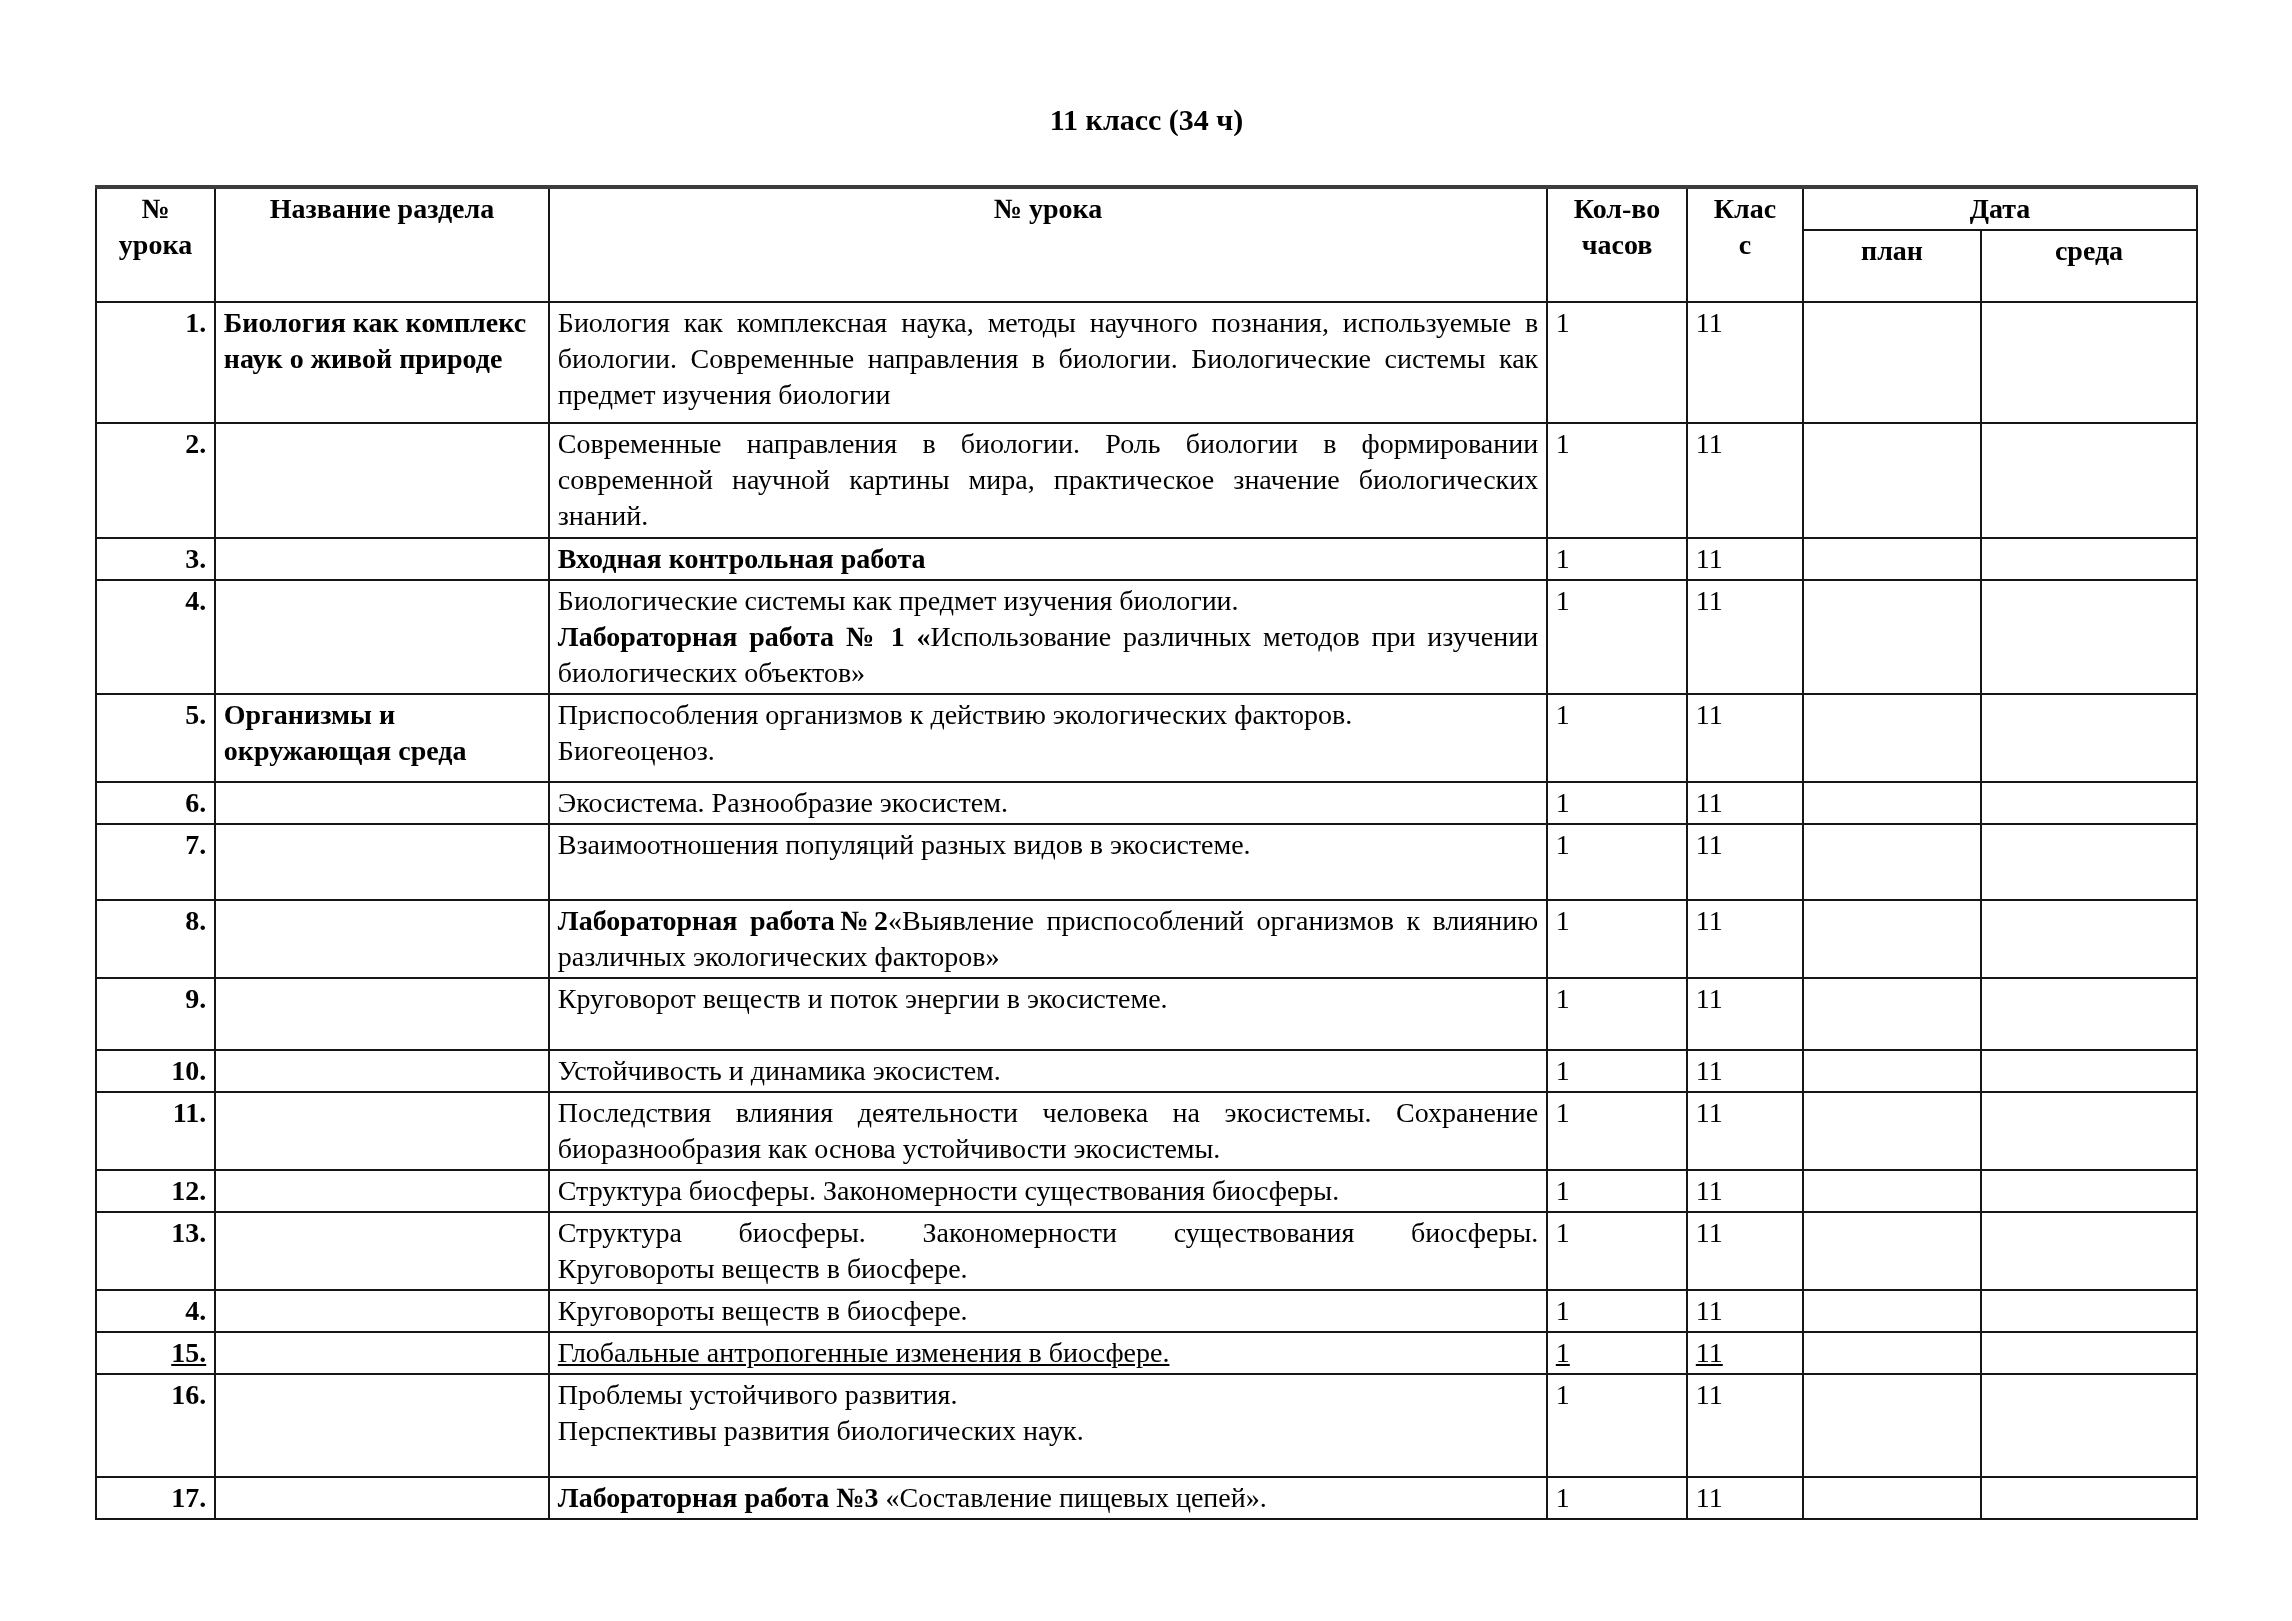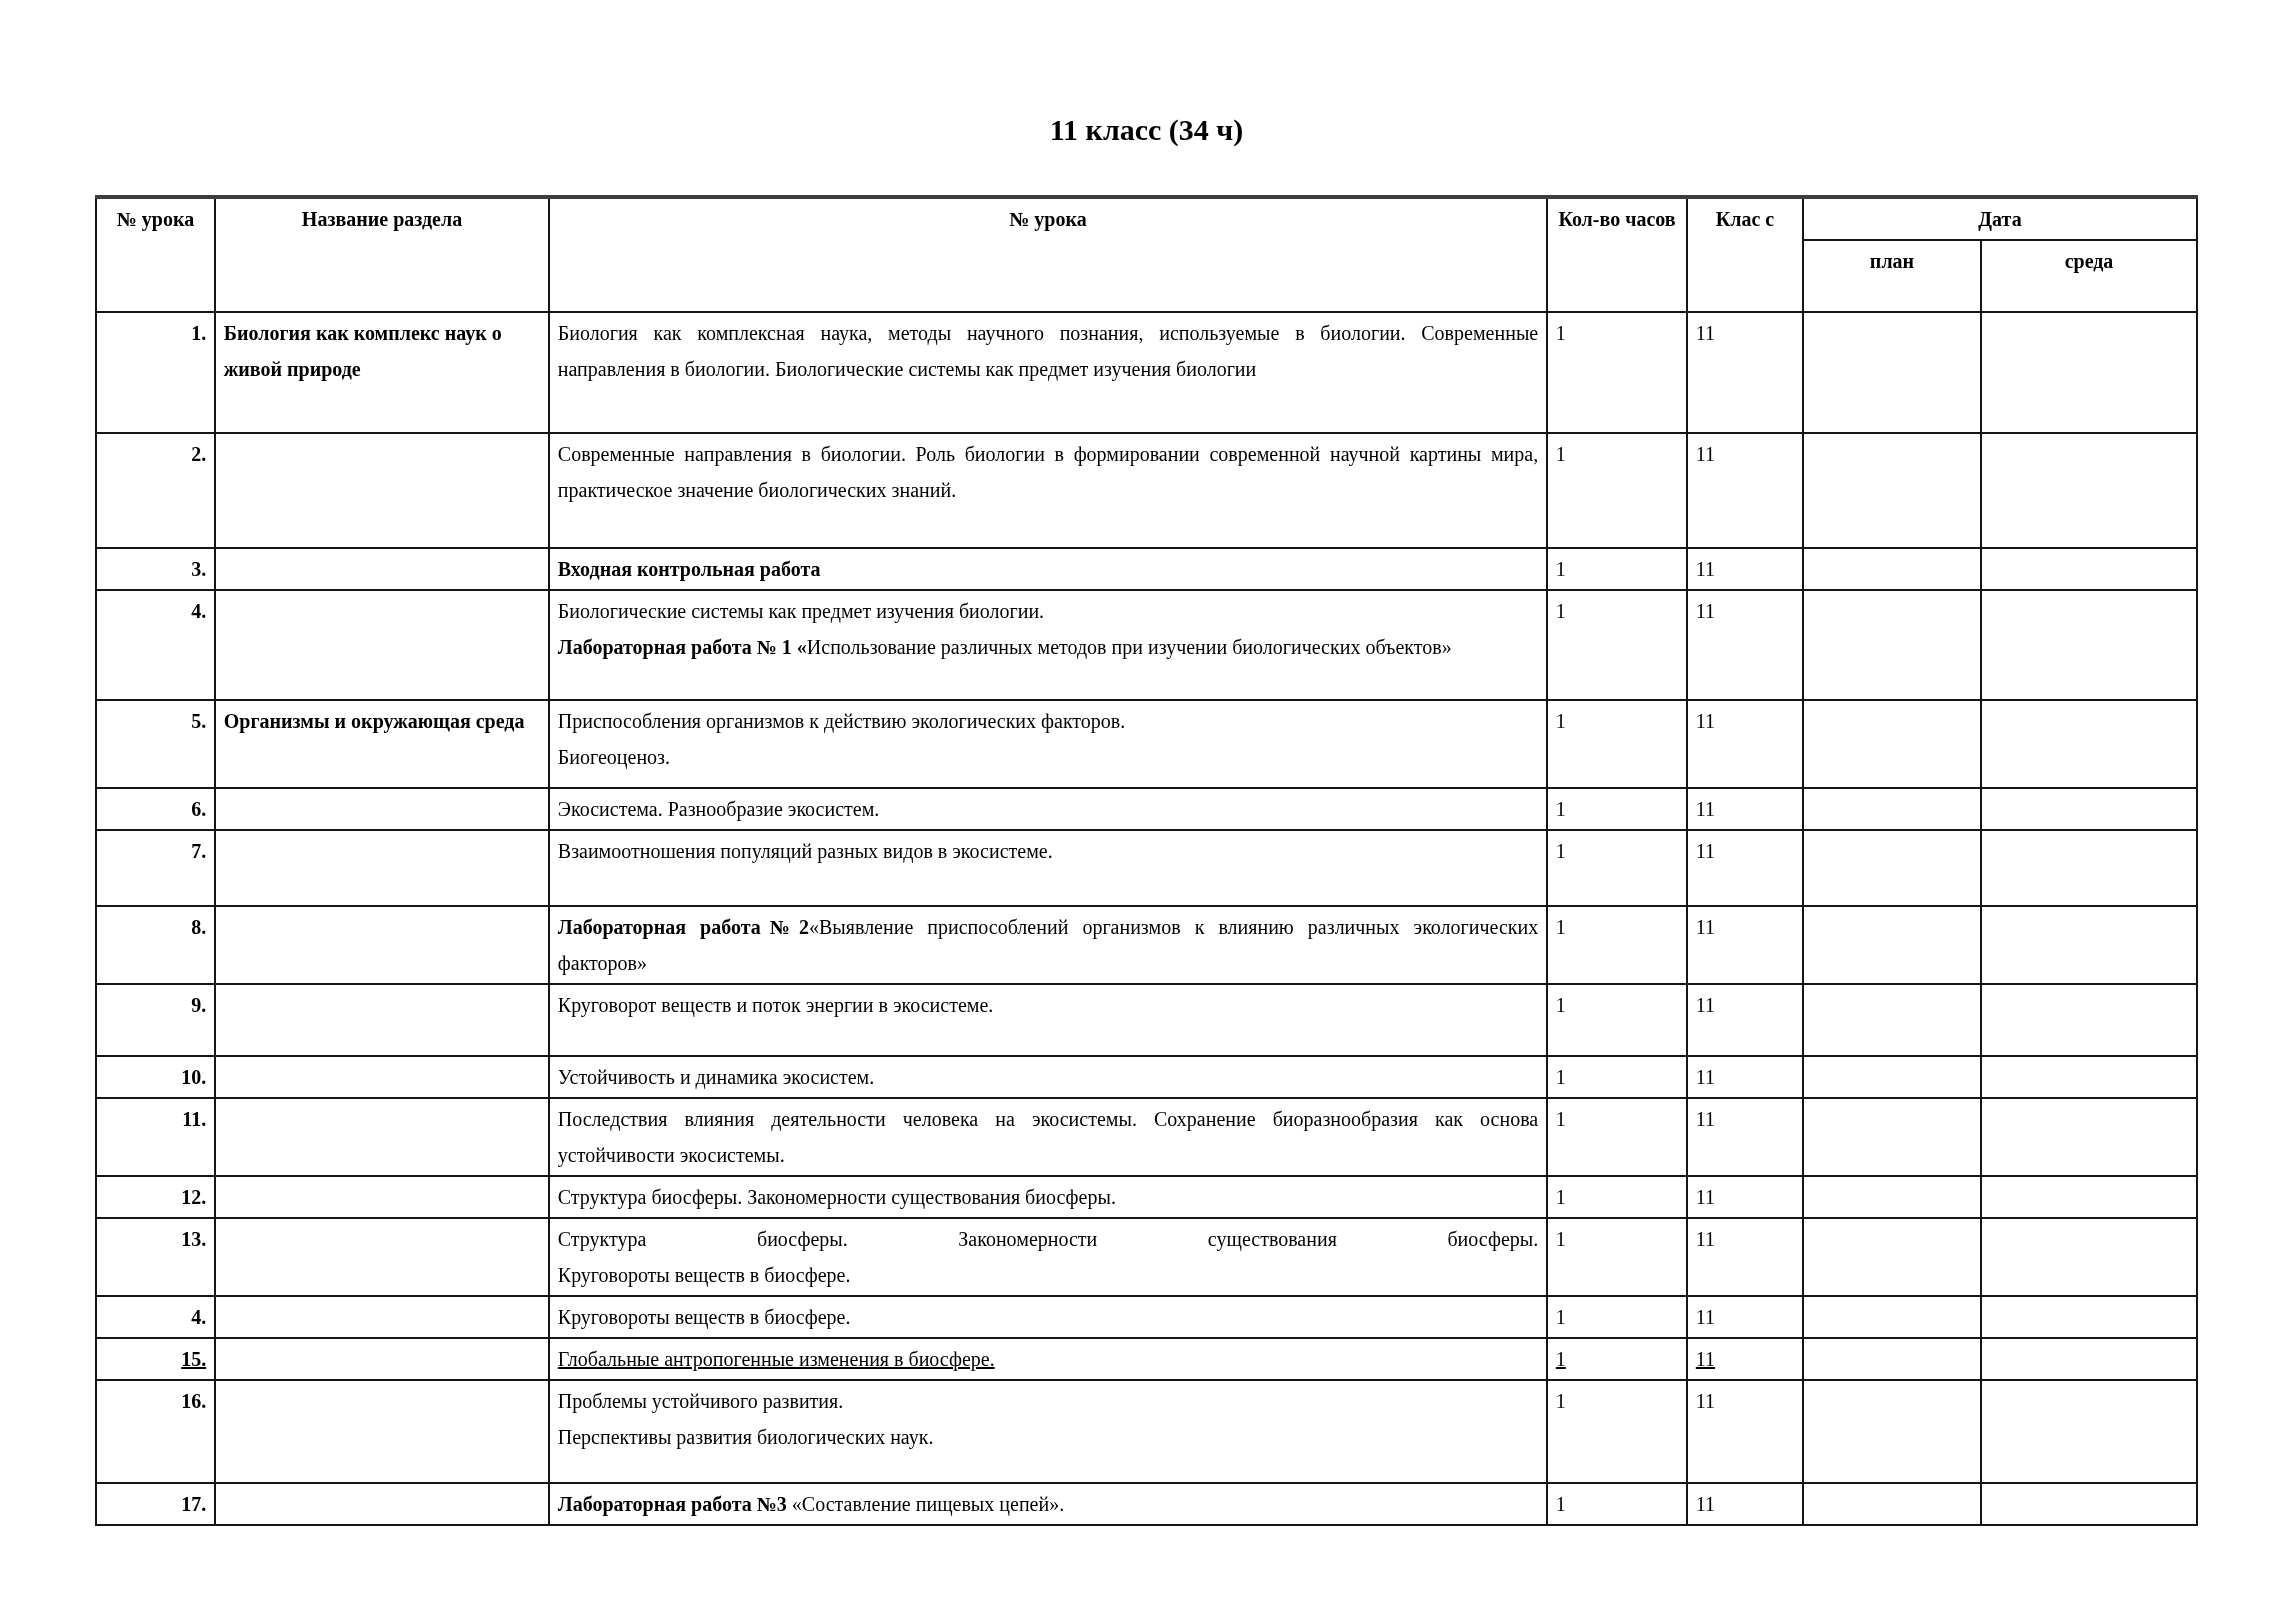--- a/index.html
+++ b/index.html
@@ -10,33 +10,33 @@
     font-family: "Liberation Serif", "DejaVu Serif", serif;
   }
   .page {
     position: relative;
     width: 2293px;
     height: 1621px;
     background: #ffffff;
     overflow: hidden;
   }
   .title {
-    margin: 10px;
+    margin: 0;
     padding-top: 100px;
     text-align: center;
     font-size: 30px;
     line-height: 39px;
     font-weight: bold;
   }
   table.plan {
     border-collapse: collapse;
     table-layout: fixed;
     width: 2100px;
     margin: 46px 4px 0 95px;
-    font-size: 20px;
+    font-size: 28px;
     line-height: 36px;
     padding-left: 12px;
   }
   table.plan th, table.plan td {
     border: 2px solid #161616;
     vertical-align: top;
     padding: 2px 7.8px;
     overflow: hidden;
   }
   table.plan { border: 2.9px solid #161616; }

